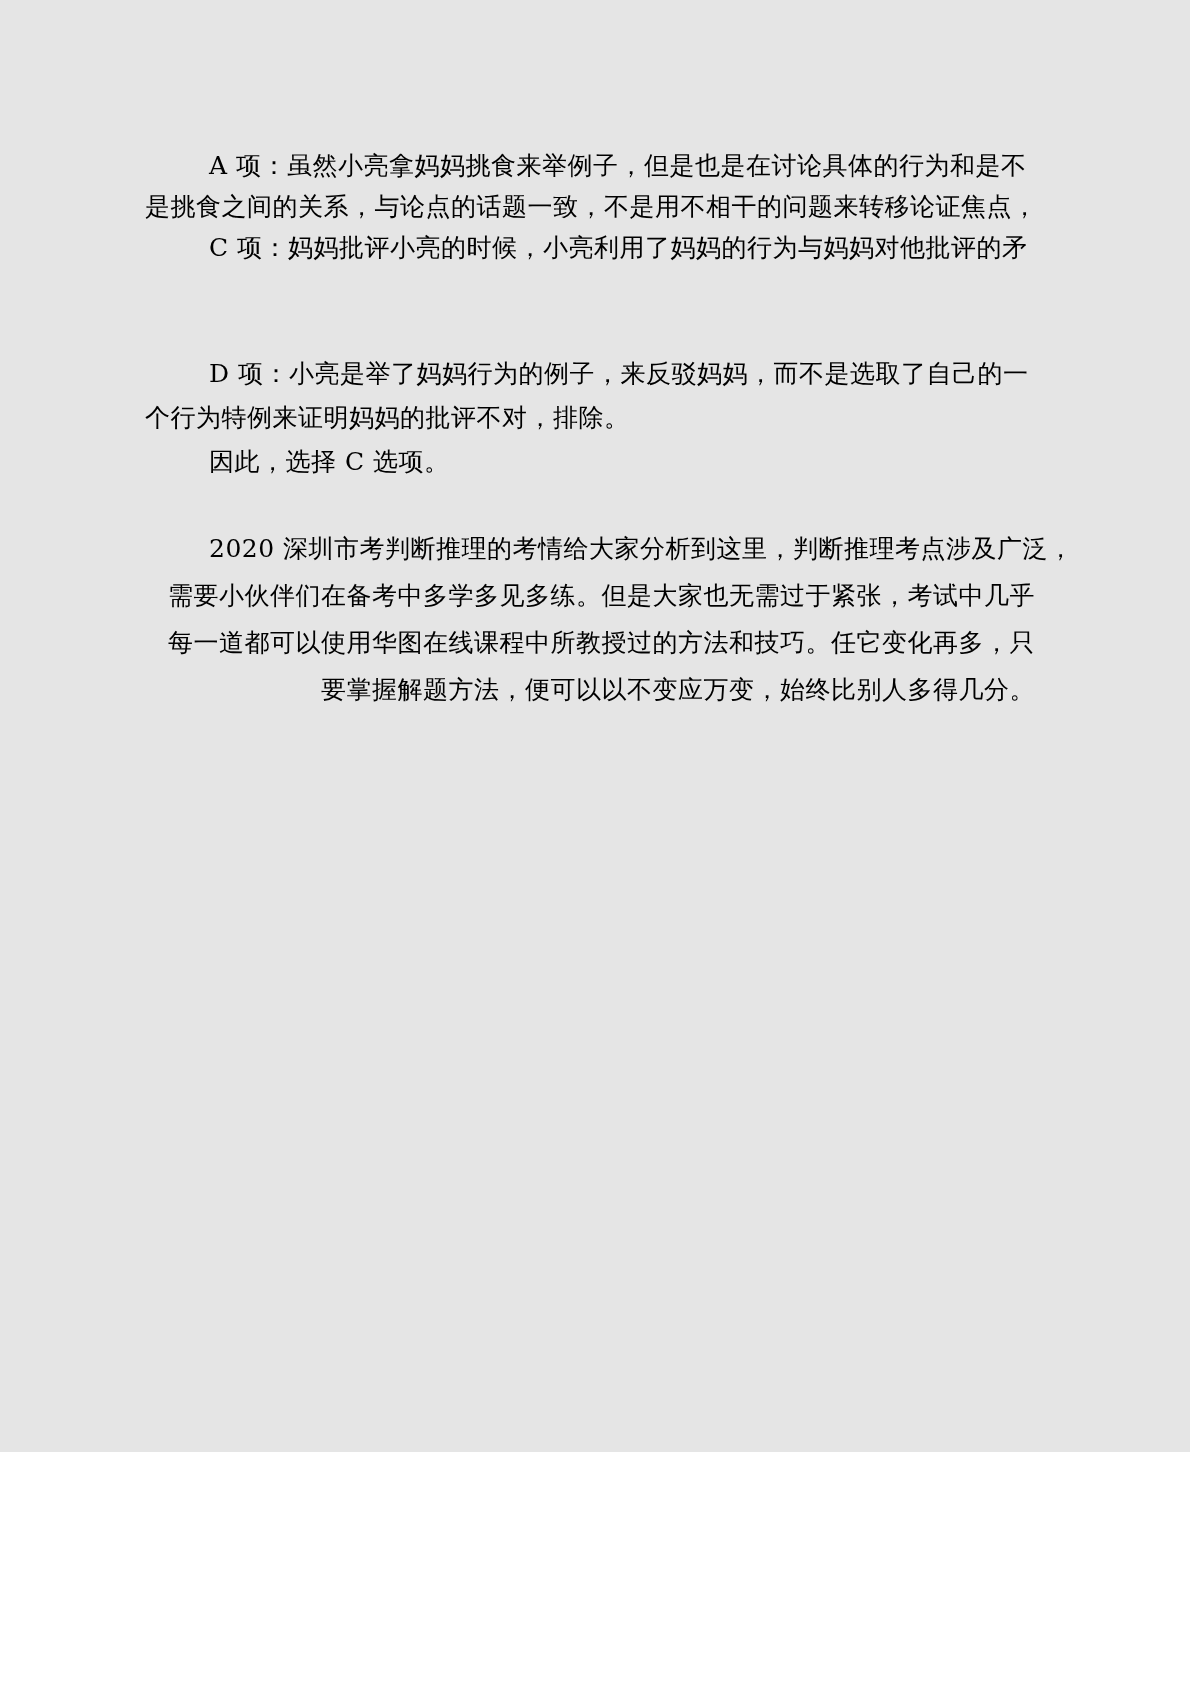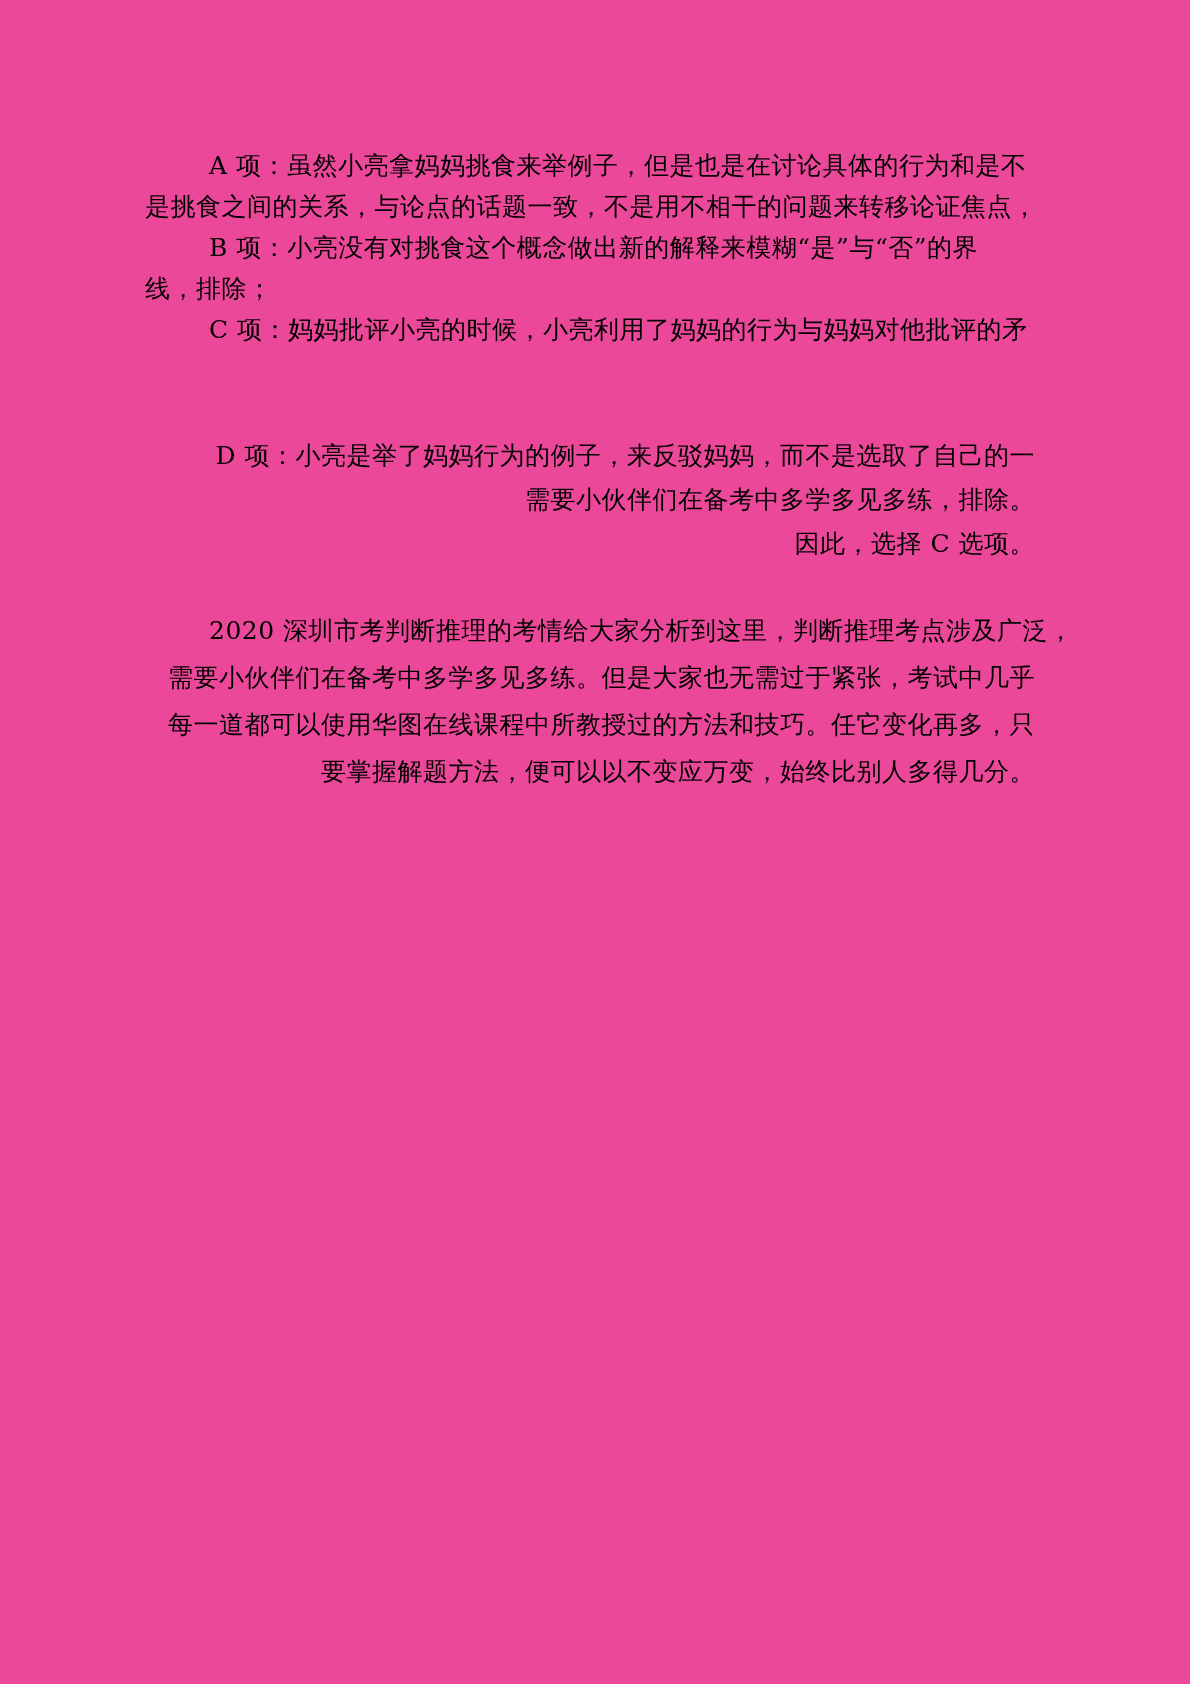--- a/index.html
+++ b/index.html
@@ -3,35 +3,35 @@
 <meta charset="utf-8">
 <style>
   html, body {
     margin: 0;
     padding: 0;
     background: #ffffff;
   }
   .page {
     position: relative;
     width: 1190px;
-    height: 1684px;
-    background: #ec4899;
+    height: 1452px;
+    background: #e5e5e5;
     color: #000000;
     font-family: "DejaVu Serif", "Liberation Serif", serif;
     overflow: hidden;
   }
   .content {
     position: absolute;
     left: 145px;
     top: 145px;
     width: 890px;
     font-size: 25px;
   }
   .section-options  { line-height: 41px; }
-  .section-answer   { line-height: 44px; margin-top: 84px; text-align: right; }
+  .section-answer   { line-height: 44px; margin-top: 84px; }
   .section-closing  { line-height: 47px; margin-top: 41px; text-align: right; }
   .para { margin: 0; padding: 0; }
   .line {
     white-space: nowrap;
     letter-spacing: 0.5px;
   }
   .indent { padding-left: 64px; }
 </style>
 </head>
 <body>
@@ -39,36 +39,32 @@
 <div class="page">
   <div class="content">
 
     <div class="section-options">
 
       <div class="para">
         <div class="line indent">A 项：虽然小亮拿妈妈挑食来举例子，但是也是在讨论具体的行为和是不</div>
         <div class="line">是挑食之间的关系，与论点的话题一致，不是用不相干的问题来转移论证焦点，</div>
       </div>
 
-      <div class="para">
-        <div class="line indent">B 项：小亮没有对挑食这个概念做出新的解释来模糊“是”与“否”的界</div>
-        <div class="line">线，排除；</div>
-      </div>
 
       <div class="para">
         <div class="line indent">C 项：妈妈批评小亮的时候，小亮利用了妈妈的行为与妈妈对他批评的矛</div>
       </div>
 
     </div>
 
     <div class="section-answer">
 
       <div class="para">
         <div class="line indent">D 项：小亮是举了妈妈行为的例子，来反驳妈妈，而不是选取了自己的一</div>
-        <div class="line">需要小伙伴们在备考中多学多见多练，排除。</div>
+        <div class="line">个行为特例来证明妈妈的批评不对，排除。</div>
       </div>
 
       <div class="para">
         <div class="line indent">因此，选择 C 选项。</div>
       </div>
 
     </div>
 
     <div class="section-closing">
 

